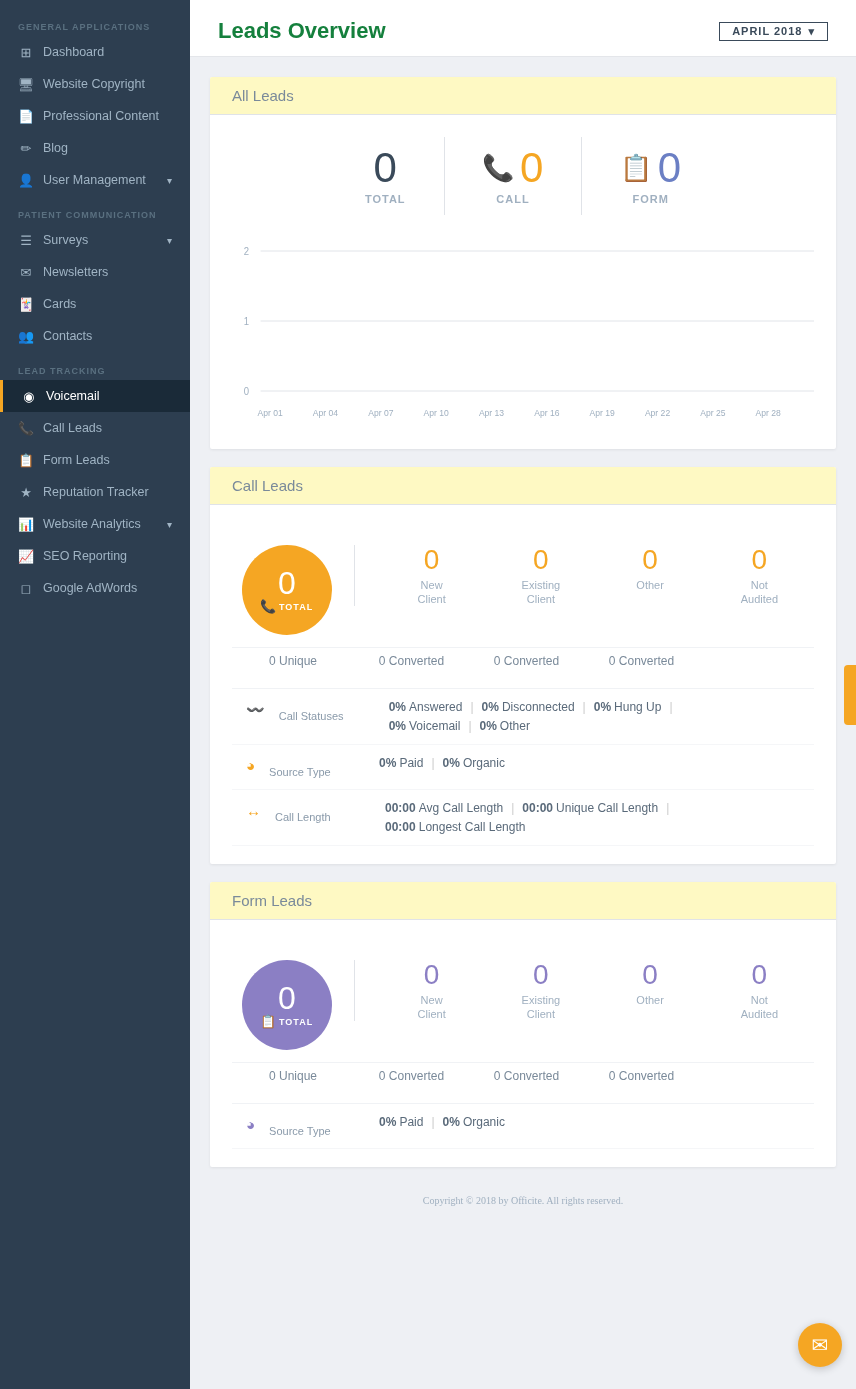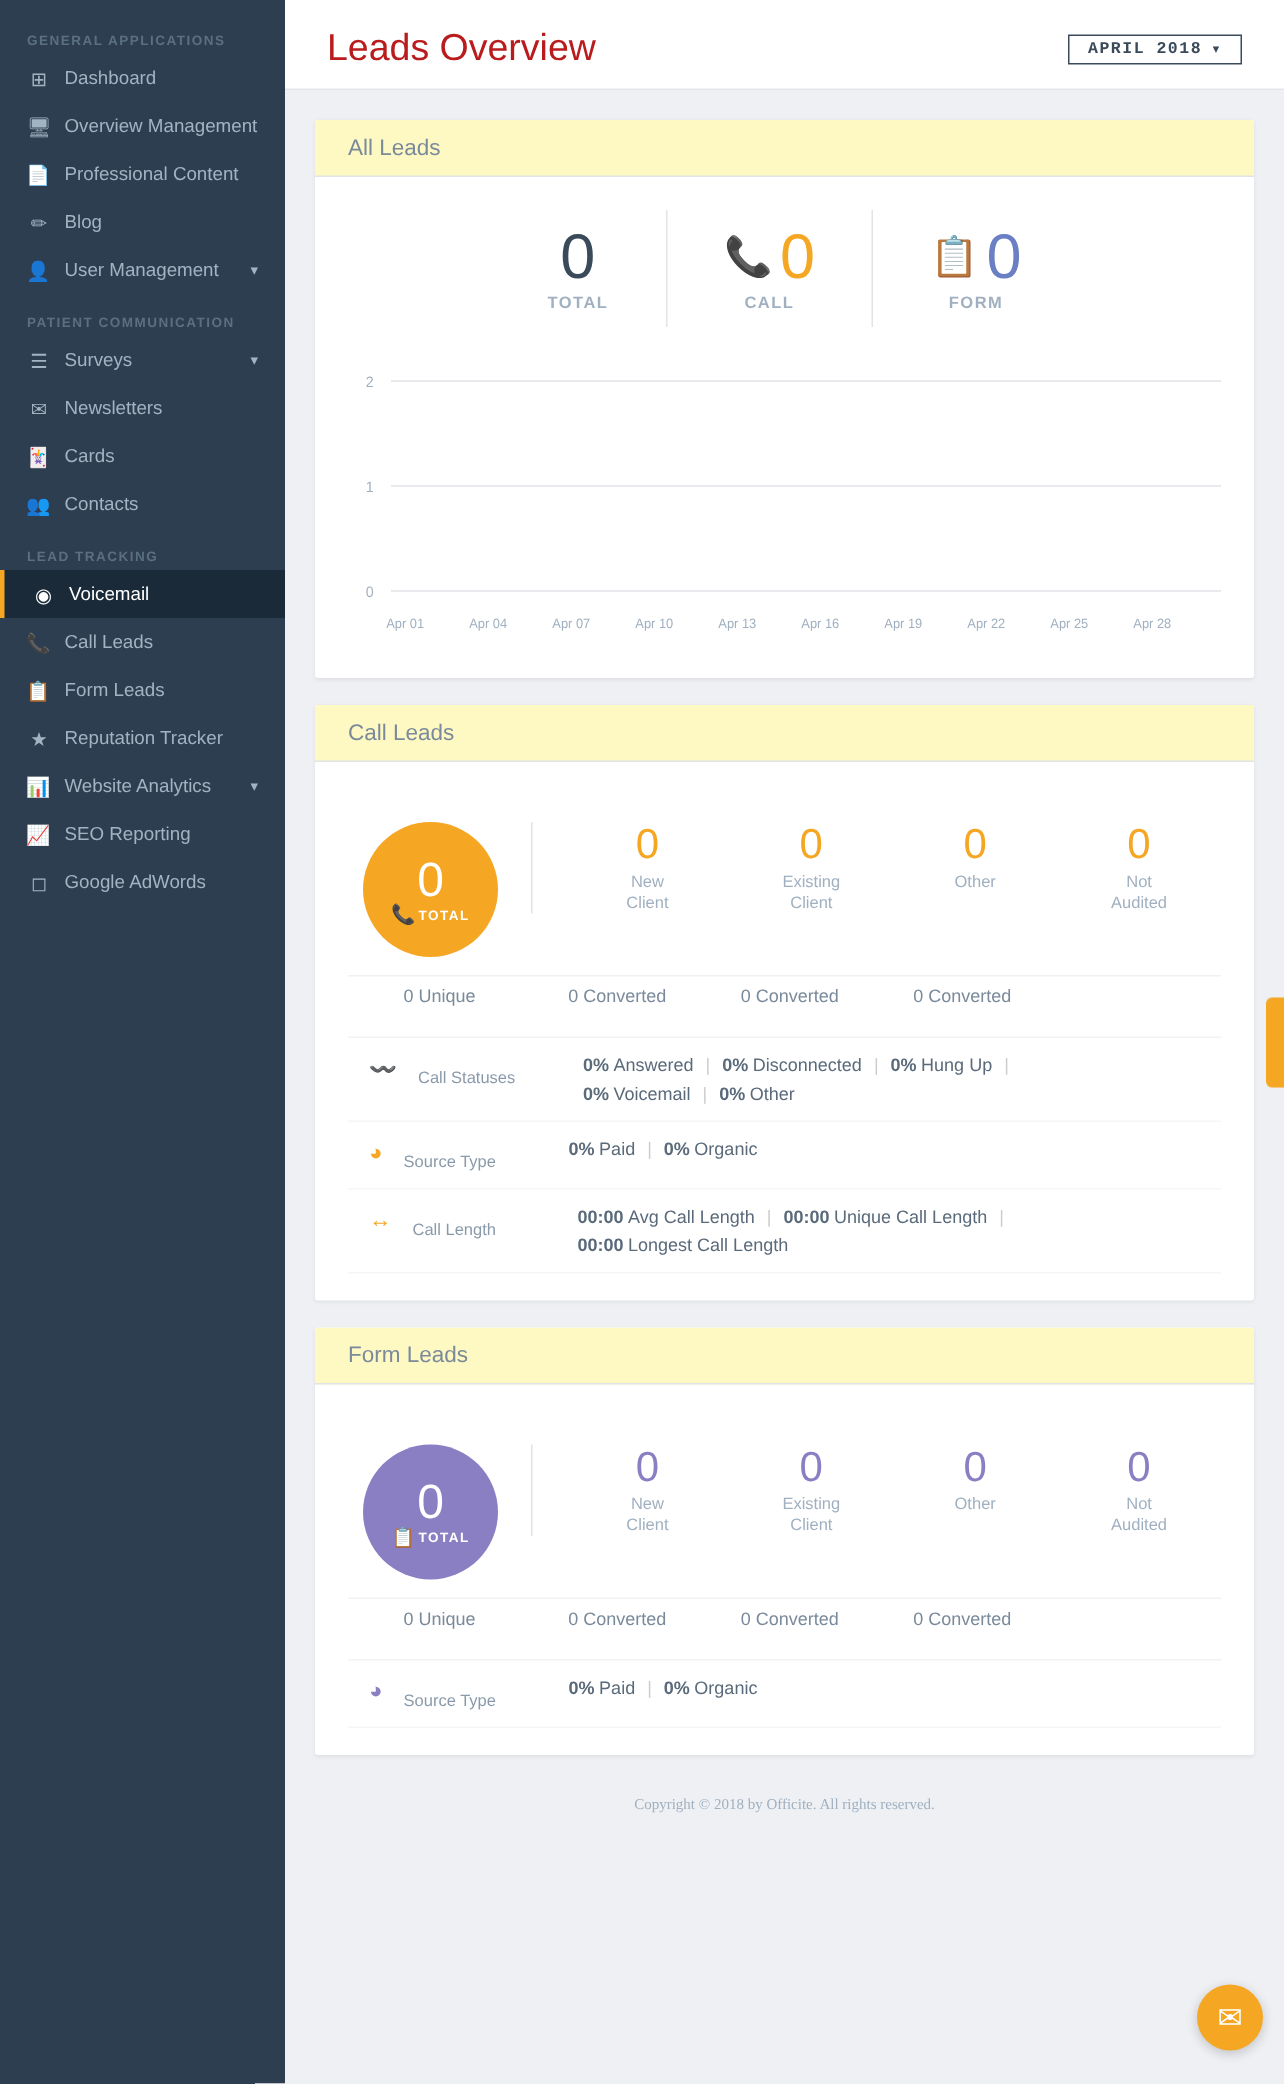--- a/index.html
+++ b/index.html
@@ -63,37 +63,36 @@
     }
     .main-header {
       background: #fff;
       padding: 18px 28px 12px;
       display: flex;
       align-items: center;
       justify-content: space-between;
       border-bottom: 1px solid #e4e6ea;
     }
     .main-title {
-      font-size: 25px;
-      font-weight: 400;
-      color: #b91c1c;
+      font-size: 22px;
+      font-weight: 700;
+      color: #15803d;
     }
     .date-btn {
       border: 1.5px solid #3a4a5a;
       background: #fff;
       color: #3a4a5a;
       font-size: 11px;
       font-weight: 700;
       letter-spacing: 1px;
       padding: 2px 12px;
       cursor: pointer;
       display: flex;
       align-items: center;
       gap: 6px;
-      font-family: Liberation Mono, monospace;
     }
 
     .main-body { padding: 20px 20px; display: flex; flex-direction: column; gap: 18px; }
 
     
     .card {
       background: #fff;
       border-radius: 2px;
       box-shadow: 0 1px 3px rgba(0,0,0,0.07);
       overflow: hidden;
@@ -300,21 +299,21 @@
 <body>
 
 <nav class="sidebar">
 <div class="sidebar-section-title">General Applications</div>
     <div class="sidebar-item">
       <span class="icon">⊞</span>
       <span>Dashboard</span>
     </div>
     <div class="sidebar-item">
       <span class="icon">🖥</span>
-      <span>Overview Management</span>
+      <span>Website Copyright</span>
     </div>
     <div class="sidebar-item">
       <span class="icon">📄</span>
       <span>Professional Content</span>
     </div>
     <div class="sidebar-item">
       <span class="icon">✏</span>
       <span>Blog</span>
     </div>
     <div class="sidebar-item">

